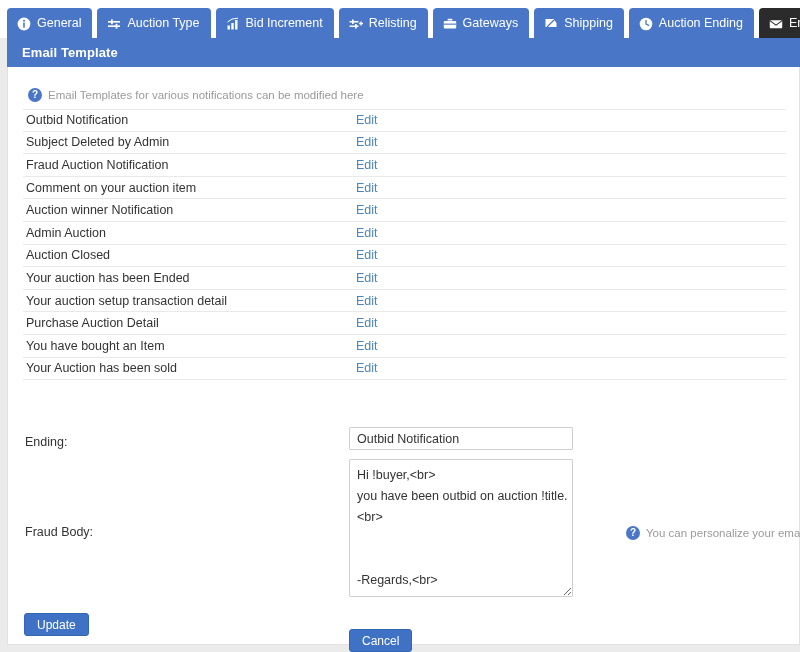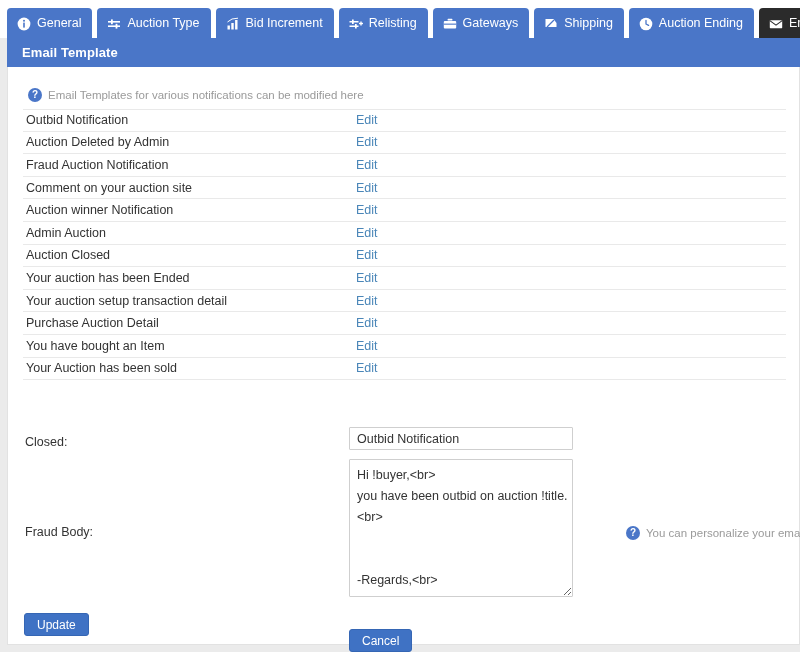--- a/index.html
+++ b/index.html
@@ -305,29 +305,29 @@
       <span>Email Templates for various notifications can be modified here</span>
     </div>
 
     <div class="tmpl-list">
 
       <div class="tmpl-row">
         <span class="tmpl-name">Outbid Notification</span>
         <span class="tmpl-edit">Edit</span>
       </div>
       <div class="tmpl-row">
-        <span class="tmpl-name">Auction Deleted by Admin</span>
+        <span class="tmpl-name">Subject Deleted by Admin</span>
         <span class="tmpl-edit">Edit</span>
       </div>
       <div class="tmpl-row">
         <span class="tmpl-name">Fraud Auction Notification</span>
         <span class="tmpl-edit">Edit</span>
       </div>
       <div class="tmpl-row">
-        <span class="tmpl-name">Comment on your auction site</span>
+        <span class="tmpl-name">Comment on your auction item</span>
         <span class="tmpl-edit">Edit</span>
       </div>
       <div class="tmpl-row">
         <span class="tmpl-name">Auction winner Notification</span>
         <span class="tmpl-edit">Edit</span>
       </div>
       <div class="tmpl-row">
         <span class="tmpl-name">Admin Auction</span>
         <span class="tmpl-edit">Edit</span>
       </div>
@@ -351,21 +351,21 @@
         <span class="tmpl-name">You have bought an Item</span>
         <span class="tmpl-edit">Edit</span>
       </div>
       <div class="tmpl-row">
         <span class="tmpl-name">Your Auction has been sold</span>
         <span class="tmpl-edit">Edit</span>
       </div>
 
     </div>
 
-    <div class="form-label label-subject">Closed:</div>
+    <div class="form-label label-subject">Ending:</div>
     <input class="subject-input" type="text" value="Outbid Notification" style="">
 
     <div class="form-label label-body">Fraud Body:</div>
     <textarea class="body-textarea" style="">Hi !buyer,&lt;br&gt;
 you have been outbid on auction !title.
 &lt;br&gt;
 
 
 -Regards,&lt;br&gt;
 Auction site admin</textarea>

